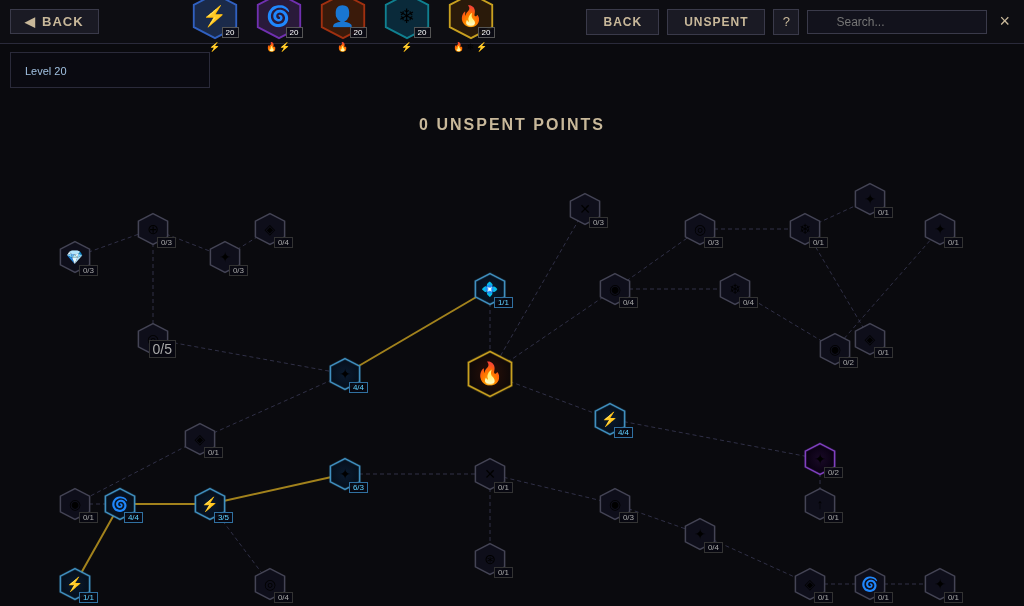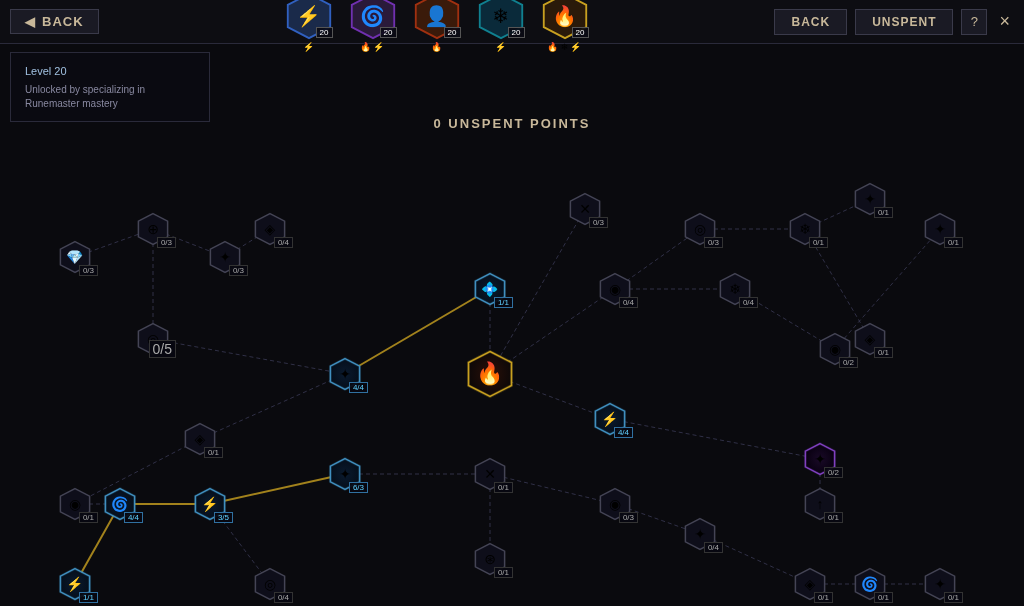--- a/index.html
+++ b/index.html
@@ -150,21 +150,21 @@
       line-height: 1.4;
     }
 
     
     .unspent-banner {
       position: absolute;
       top: 116px;
       left: 50%;
       transform: translateX(-50%);
       color: #c8b89a;
-      font-size: 13px;
+      font-size: 16px;
       letter-spacing: 2px;
       text-transform: uppercase;
       font-weight: bold;
     }
 
     
     .skill-tree {
       position: absolute;
       top: 44px;
       left: 0;
@@ -263,27 +263,30 @@
           <span style="font-size:9px;">❄</span>
           <span style="font-size:9px;">⚡</span>
         </div>
   </div>
     </div>
 
   <div class="top-right-controls">
     <button class="ctrl-btn">BACK</button>
     <button class="ctrl-btn">UNSPENT</button>
     <div class="help-btn">?</div>
+    <div class="search-wrap">
+      <span class="search-icon-inner">🔍</span>
+      <input class="search-box" type="text" placeholder="Search..." style="">
+    </div>
     <button class="close-btn">×</button>
   </div>
 </div>
 
 <div class="info-panel">
   <div class="info-level">Level 20</div>
-  <div class="info-desc">Unlocked by specializing in Runemaster mastery</div>
 </div>
 
 <div class="unspent-banner">0 UNSPENT POINTS</div>
 
 <div class="skill-tree" id="skill-tree">
   <svg class="tree-svg" id="connection-svg">
   <line x1="75" y1="213" x2="153" y2="185" stroke="#3a3a55" stroke-width="1" stroke-dasharray="4,3" opacity="0.8"></line>
       <line x1="153" y1="185" x2="225" y2="213" stroke="#3a3a55" stroke-width="1" stroke-dasharray="4,3" opacity="0.8"></line>
       <line x1="225" y1="213" x2="270" y2="185" stroke="#3a3a55" stroke-width="1" stroke-dasharray="4,3" opacity="0.8"></line>
       <line x1="153" y1="185" x2="153" y2="295" stroke="#3a3a55" stroke-width="1" stroke-dasharray="4,3" opacity="0.8"></line>

